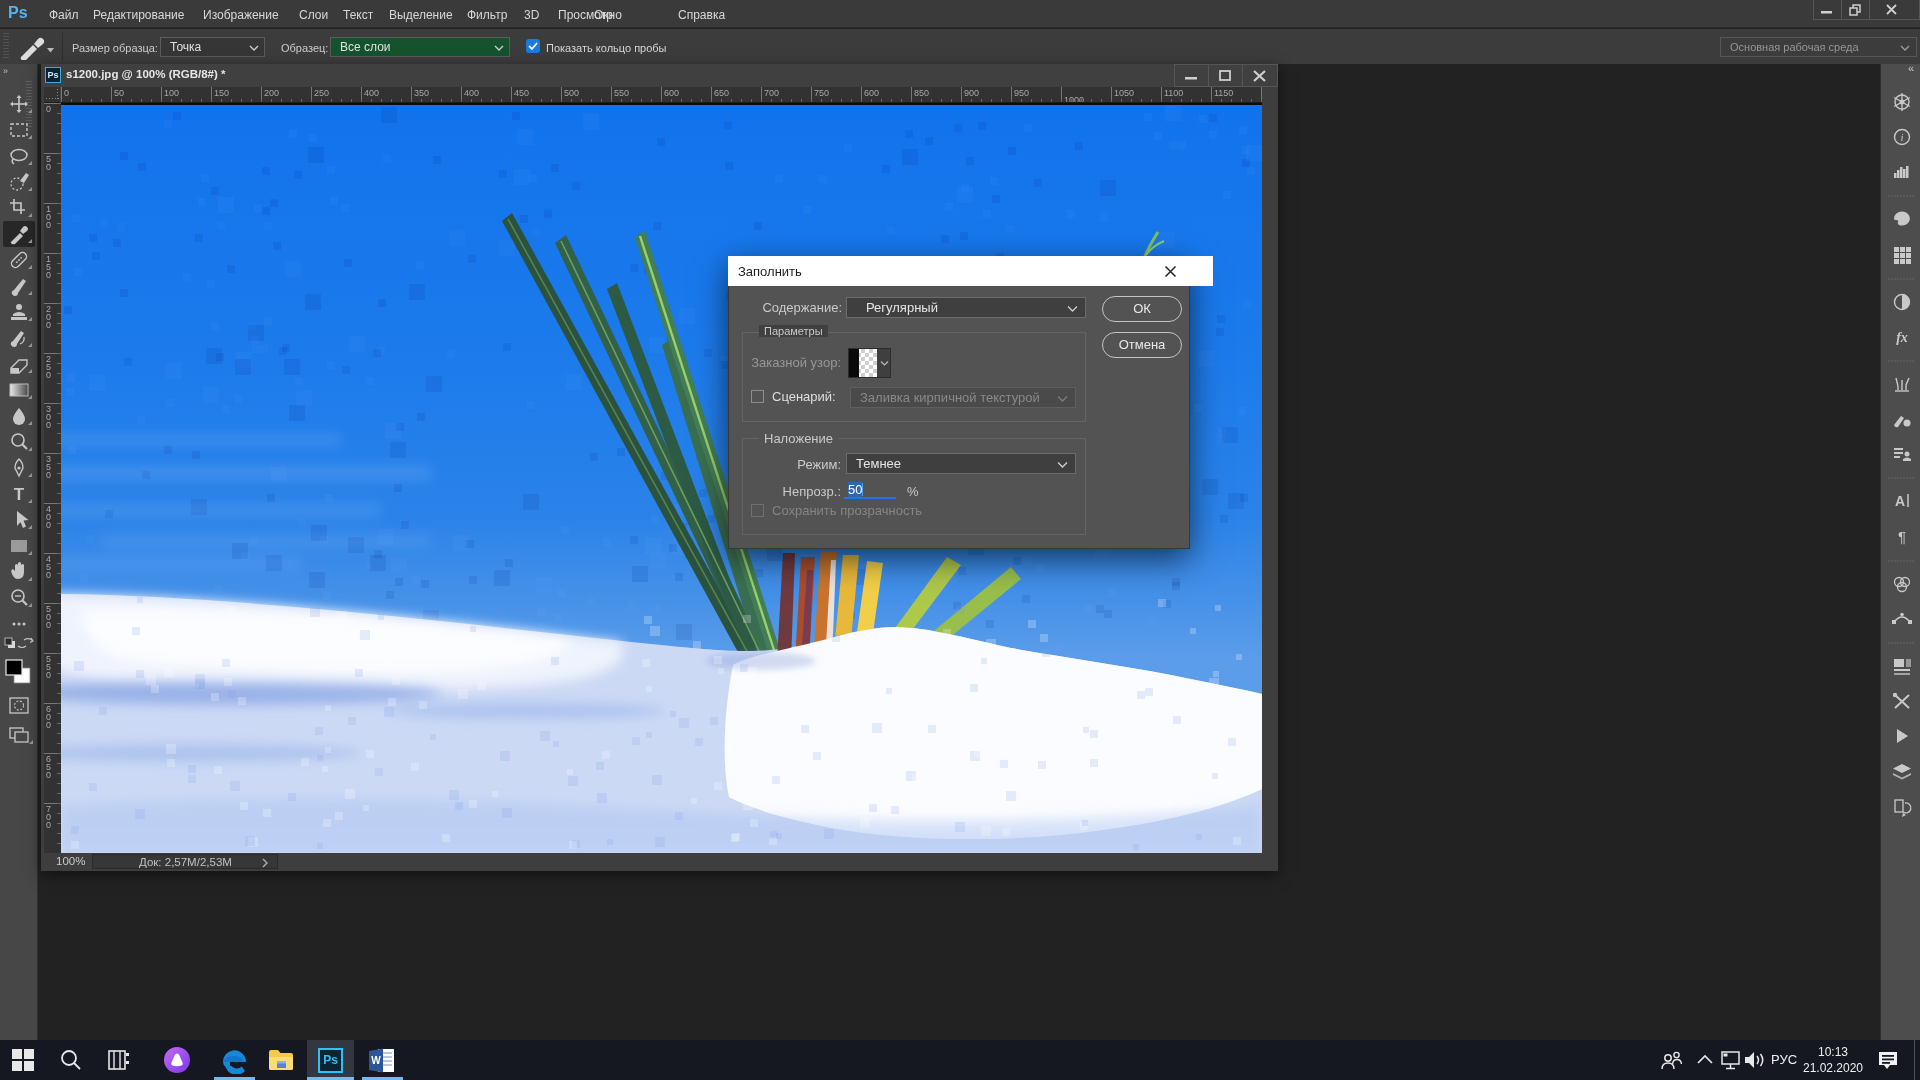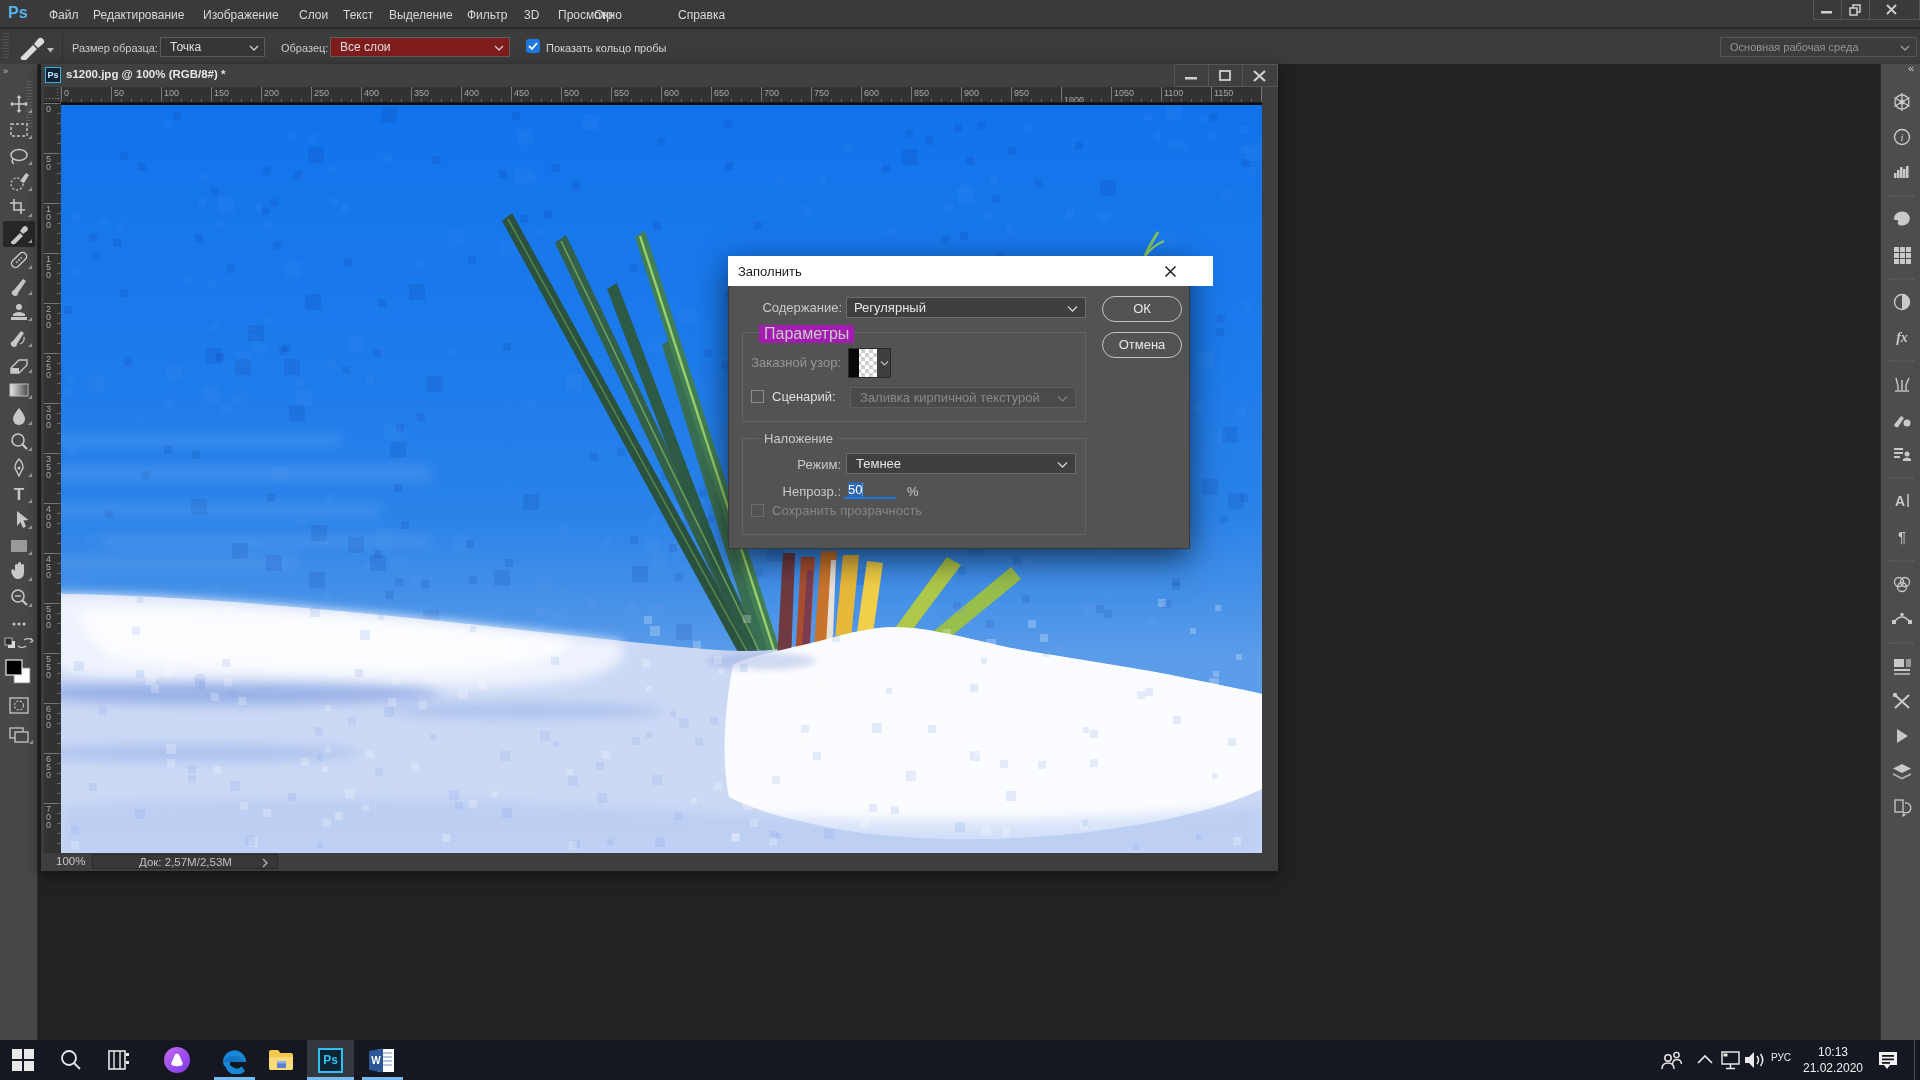--- a/index.html
+++ b/index.html
@@ -41,21 +41,21 @@
     <path d="M31,15 l7,0 l-3.5,4.5 z" fill="#bbbbbb"></path>
   </svg>
   <div class="abs" style="left:62px;top:4px;width:1px;height:27px;background:#2e2e2e"></div>
   <div class="abs" style="left:72px;top:13px;font-size:11px;color:#cccccc">Размер образца:</div>
   <div class="abs" style="left:160px;top:8px;width:105px;height:20px;background:#363636;border:1px solid #5c5c5c;color:#e0e0e0;font-size:12px;line-height:18px;padding-left:9px">Точка
     <svg class="abs" style="right:5px;top:6px" width="10" height="8">
         <path d="M1,2 l4,4 l4,-4" stroke="#cfcfcf" stroke-width="1.3" fill="none"></path>
       </svg>
   </div>
   <div class="abs" style="left:281px;top:13px;font-size:11px;color:#cccccc">Образец:</div>
-  <div class="abs" style="left:330px;top:8px;width:180px;height:20px;background:#7f1d1d;border:1px solid #5c5c5c;color:#e0e0e0;font-size:12px;line-height:18px;padding-left:9px">Все слои
+  <div class="abs" style="left:330px;top:8px;width:180px;height:20px;background:#14532d;border:1px solid #5c5c5c;color:#e0e0e0;font-size:12px;line-height:18px;padding-left:9px">Все слои
     <svg class="abs" style="right:5px;top:6px" width="10" height="8">
         <path d="M1,2 l4,4 l4,-4" stroke="#cfcfcf" stroke-width="1.3" fill="none"></path>
       </svg>
   </div>
   <div class="abs" style="left:526px;top:10px;width:14px;height:14px;background:#1b79e0;border-radius:3px">
     <svg width="14" height="14">
         <path d="M3,7 l3,3 l5,-6" stroke="#fff" stroke-width="1.8" fill="none"></path>
       </svg>
   </div>
   <div class="abs" style="left:546px;top:13px;font-size:11px;color:#d6d6d6">Показать кольцо пробы</div>
@@ -997,31 +997,31 @@
 <div class="abs" style="left:728px;top:256px;width:462px;height:293px;box-shadow:0 10px 30px rgba(0,0,0,0.6)">
   <div class="abs" style="left:0;top:0;width:485px;height:30px;background:#ffffff">
     <div class="abs" style="left:10px;top:8px;font-size:13px;color:#1d1d1d">Заполнить</div>
     <svg class="abs" style="left:436px;top:9px" width="13" height="13">
         <path d="M1.5,1.5 L11.5,11.5 M11.5,1.5 L1.5,11.5" stroke="#222" stroke-width="1.5"></path>
       </svg>
   </div>
   <div class="abs" style="left:0;top:30px;width:462px;height:263px;background:#535353;border:1px solid #383838;border-top:none">
 
     <div class="abs" style="left:0;top:14px;width:113px;text-align:right;font-size:13px;color:#c9c9c9">Содержание:</div>
-    <div class="abs" style="left:117px;top:11px;width:240px;height:21px;background:#3f3f3f;border:1px solid #6b6b6b;font-size:13px;color:#e6e6e6;line-height:19px;padding-left:7px">Регулярный
+    <div class="abs" style="left:117px;top:11px;width:240px;height:21px;background:#3f3f3f;border:1px solid #6b6b6b;font-size:13px;color:#e6e6e6;line-height:19px;padding-left:19px">Регулярный
       <svg class="abs" style="right:7px;top:7px" width="11" height="8">
           <path d="M1,1.5 l4.5,4.5 l4.5,-4.5" stroke="#cfcfcf" stroke-width="1.3" fill="none"></path>
         </svg>
     </div>
 
     <div class="abs" style="left:373px;top:10px;width:80px;height:26px;border:1.5px solid #c4c4c4;border-radius:14px;font-size:13px;color:#e8e8e8;text-align:center;line-height:23px">ОК</div>
     <div class="abs" style="left:373px;top:46px;width:80px;height:26px;border:1.5px solid #c4c4c4;border-radius:14px;font-size:13px;color:#e8e8e8;text-align:center;line-height:23px">Отмена</div>
 
     <div class="abs" style="left:13px;top:46px;width:344px;height:90px;border:1px solid #646464"></div>
-    <div class="abs" style="left:30px;top:39px;background:#a21caf;padding:0 5px;font-size:16px;color:#c9c9c9">Параметры</div>
+    <div class="abs" style="left:30px;top:39px;background:#404040;padding:0 5px;font-size:11px;color:#c9c9c9">Параметры</div>
     <div class="abs" style="left:0;top:69px;width:112px;text-align:right;font-size:13px;color:#979797">Заказной узор:</div>
     <div class="abs" style="left:119px;top:62px;width:43px;height:30px;border:1px solid #2c2c2c;background:#3f3f3f">
       <div class="abs" style="left:0;top:0;width:28px;height:28px;background:
         repeating-conic-gradient(#cfcfcf 0 25%, #ffffff 0 50%) 0 0/8px 8px;"></div>
       <div class="abs" style="left:0;top:0;width:10px;height:28px;background:#0a0a0a"></div>
       <svg class="abs" style="left:31px;top:11px" width="10" height="8">
           <path d="M1,1.5 l3.5,3.5 l3.5,-3.5" stroke="#bbb" stroke-width="1.2" fill="none"></path>
         </svg>
     </div>
     <div class="abs" style="left:22px;top:104px;width:13px;height:13px;border:1px solid #8d8d8d"></div>
@@ -1126,21 +1126,21 @@
   <svg class="abs" style="left:1721px;top:11px" width="20" height="19">
     <rect x="1" y="1" width="17" height="12" fill="none" stroke="#e8e8e8" stroke-width="1.5"></rect>
     <line x1="9.5" y1="13" x2="9.5" y2="17" stroke="#e8e8e8" stroke-width="1.5"></line>
     <line x1="5" y1="17.5" x2="14" y2="17.5" stroke="#e8e8e8" stroke-width="1.5"></line>
     <rect x="2.5" y="2.5" width="4" height="3" fill="#e8e8e8"></rect>
   </svg>
   <svg class="abs" style="left:1744px;top:11px" width="22" height="18">
     <path d="M1,6 l4,0 l5,-5 l0,16 l-5,-5 l-4,0 z" fill="#e8e8e8"></path>
     <path d="M13,5 q3,4 0,8 M16.5,3 q4.5,6 0,12" stroke="#e8e8e8" stroke-width="1.5" fill="none"></path>
   </svg>
-  <div class="abs" style="left:1771px;top:12px;font-size:10px;color:#f0f0f0">РУС</div>
+  <div class="abs" style="left:1771px;top:12px;font-size:13px;color:#f0f0f0">РУС</div>
   <div class="abs" style="left:1800px;top:4px;width:66px;text-align:center;font-size:12px;color:#f0f0f0;line-height:16px">10:13<br>21.02.2020</div>
   <svg class="abs" style="left:1878px;top:11px" width="20" height="19">
     <path d="M1,1 l18,0 l0,13 l-7,0 l-3,4 l-3,-4 l-5,0 z" fill="#f2f2f2"></path>
     <rect x="4" y="4" width="12" height="1.8" fill="#151821"></rect>
     <rect x="4" y="7.5" width="12" height="1.8" fill="#151821"></rect>
     <rect x="4" y="11" width="8" height="1.8" fill="#151821"></rect>
   </svg>
   <div class="abs" style="left:1914px;top:0;width:1px;height:40px;background:#4a4f5e"></div>
 </div>
 

